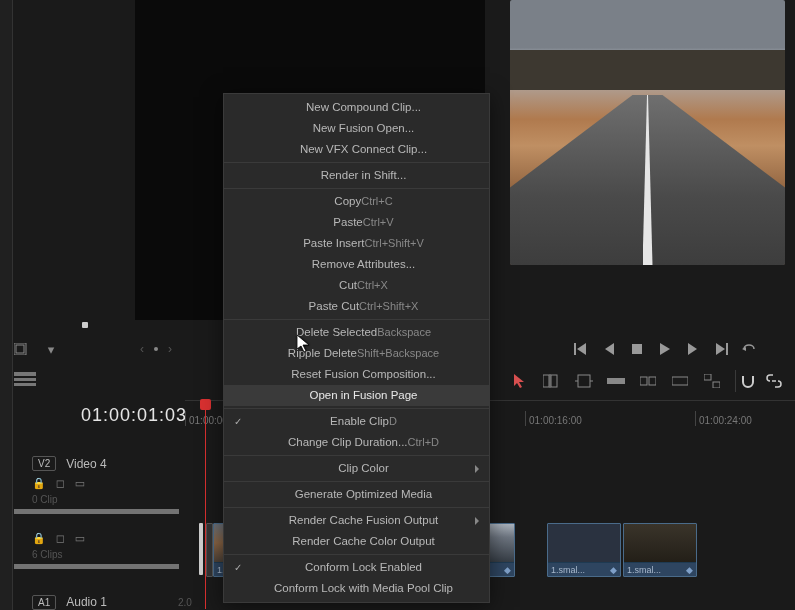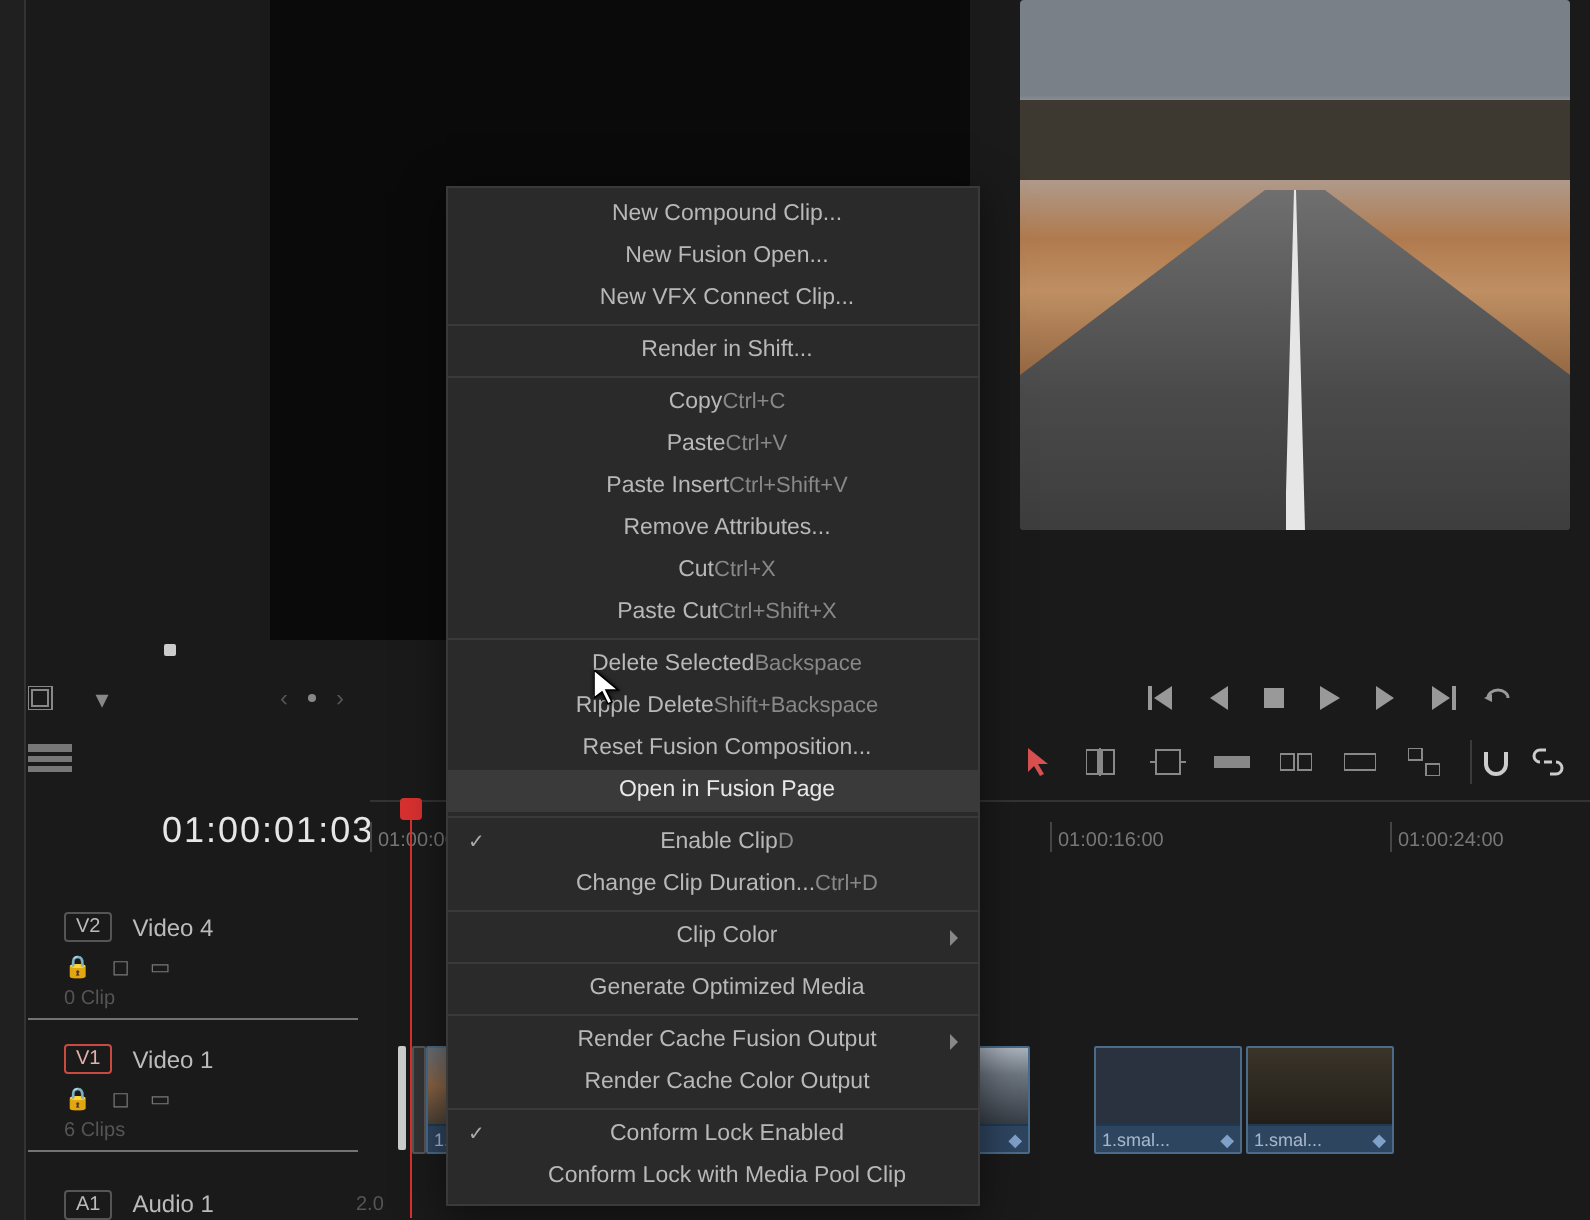--- a/index.html
+++ b/index.html
@@ -28,21 +28,21 @@
 
   .timecode { position:absolute; left:45px; top:405px; font-size:18px; color:#e6e6e6; letter-spacing:1px;margin-left:36px; }
 
   .ruler { position:absolute; left:185px; top:400px; right:0; height:28px; border-top:1px solid #333; }
   .ruler-ticks { position:absolute; left:0; top:10px; right:0; height:14px; color:#777; font-size:10px; }
   .tick { position:absolute; top:0; border-left:1px solid #444; padding-left:3px; padding-top:4px; }
   .playhead { position:absolute; left:20px; top:-2px; width:1px; height:210px; background:#d83030; }
   .playhead::before { content:""; position:absolute; left:-5px; top:0; width:11px; height:11px; background:#d83030; border-radius:2px; }
 
   .tracks { position:absolute; left:14px; top:450px; right:0; }
-  .track-header { width:165px; padding:6px 0 4px 18px; border-bottom:1px solid #737373; box-sizing:border-box; }
+  .track-header { width:165px; padding:6px 0 4px 18px; border-bottom:5px solid #737373; box-sizing:border-box; }
   .track-label { display:flex; align-items:center; gap:10px; color:#bbb; }
   .badge { border:1px solid #555; padding:1px 5px; font-size:10px; color:#bbb; border-radius:2px; }
   .badge.active { border-color:#c94a3f; color:#e4afa8; }
   .track-icons { display:flex; gap:10px; margin-top:6px; color:#777; font-size:11px; }
   .track-icons span { display:inline-flex; align-items:center; gap:2px; }
   .clip-count { color:#555; font-size:10px; margin-top:4px; }
 
   .clip-lane { position:absolute; left:185px; height:55px; display:flex; gap:2px; }
   .clip { position:relative; width:72px; height:52px; background:#1e3a52; border:1px solid #4a6b8a; border-radius:1px; overflow:hidden; }
   .clip .thumb { width:100%; height:38px; background:linear-gradient(to bottom,#6a7078 0%,#8a6545 50%,#4d4238 100%); }
@@ -238,24 +238,20 @@
     </div>
     <div class="track-icons">
       <span>🔒</span>
       <span>◻</span>
       <span>▭</span>
     </div>
     <div class="clip-count">0 Clip</div>
   </div>
 
   <div class="track-header" style="margin-top:6px">
-    <div class="track-label">
-      <span class="badge active">V1</span>
-      <span>Video 1</span>
-    </div>
     <div class="track-icons">
       <span>🔒</span>
       <span>◻</span>
       <span>▭</span>
     </div>
     <div class="clip-count">6 Clips</div>
   </div>
 
   <div class="handle"></div>
   <div class="handle2"></div>

